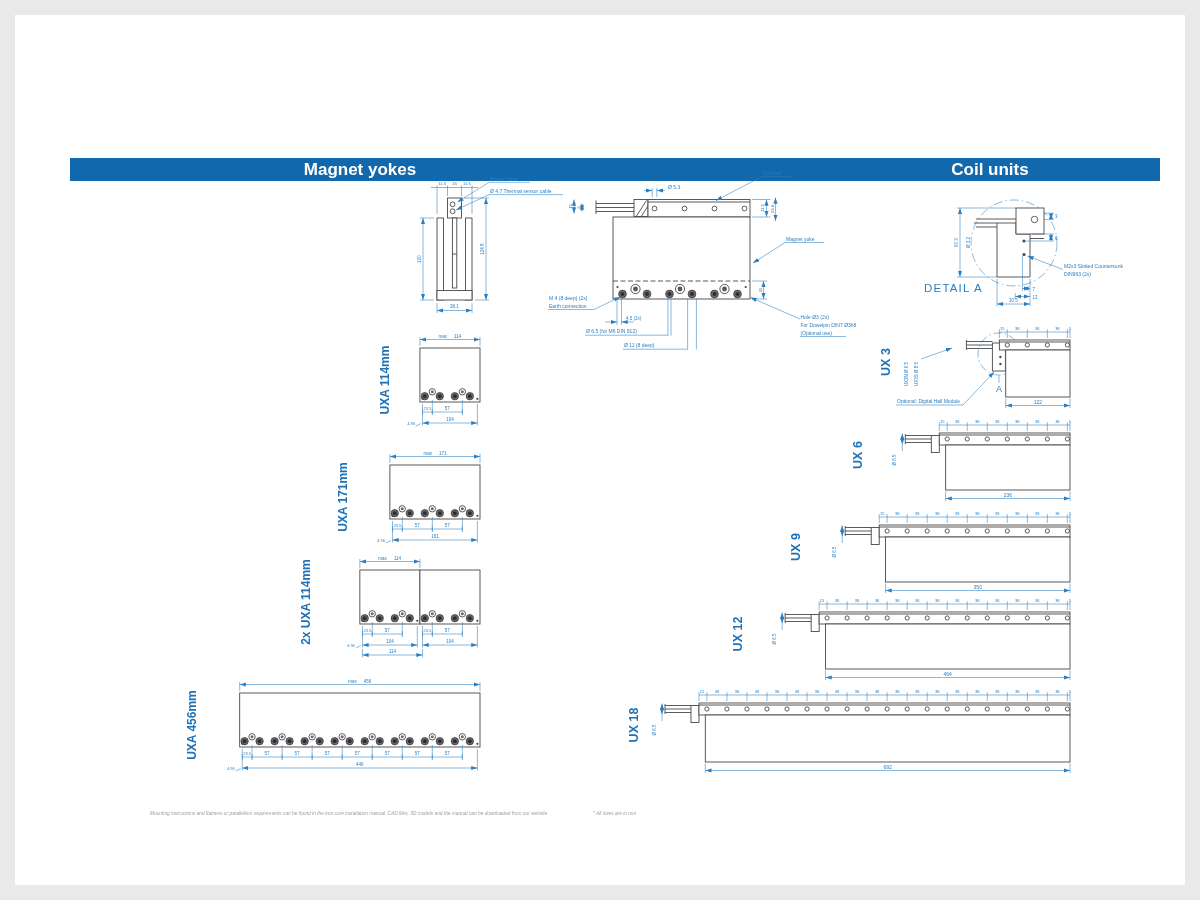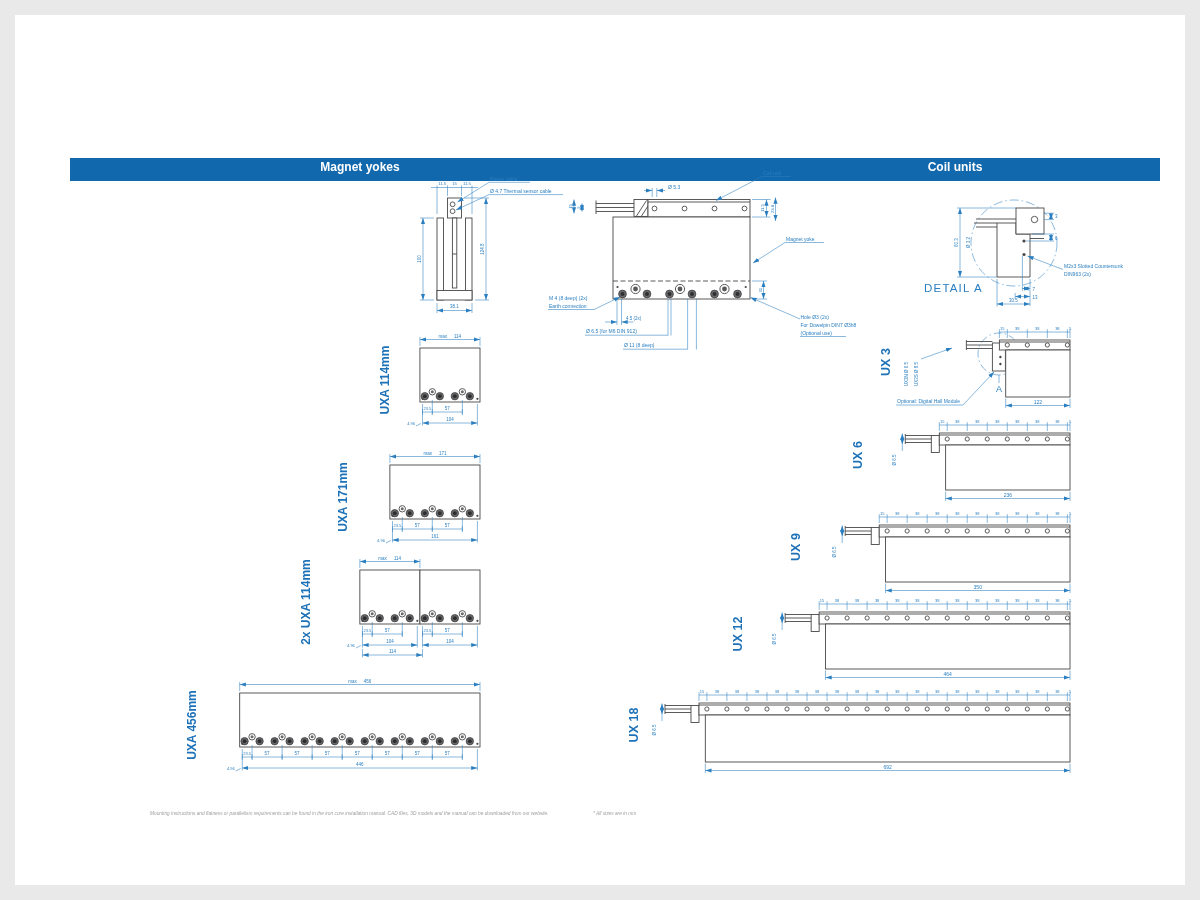--- a/index.html
+++ b/index.html
@@ -1,38 +1,38 @@
 <!DOCTYPE html>
 <html><head>
 <meta charset="utf-8">
 <style>
   html,body{margin:0;padding:0;}
   body{width:1200px;height:900px;background:#e9e9e9;position:relative;overflow:hidden;
        font-family:"Liberation Sans",sans-serif;}
   .canvas{position:absolute;left:15px;top:15px;width:1170px;height:870px;background:#ffffff;}
   .header-bar{position:absolute;left:55px;top:143px;width:1090px;height:23px;background:#1168ac;}
-  .header-title{position:absolute;top:2px;color:#ffffff;font-weight:bold;font-size:12px;
+  .header-title{position:absolute;top:2px;color:#ffffff;font-weight:bold;font-size:17px;
        transform:translateX(-50%);white-space:nowrap;}
   #drawing{position:absolute;left:0;top:0;}
   .footnote{position:absolute;font-size:5px;color:#a0a0a0;font-style:italic;white-space:nowrap;}
   
   .k{stroke:#48484a;stroke-width:0.9;fill:none;}
   .kf{stroke:#48484a;stroke-width:0.9;fill:#ffffff;}
   .d{stroke:#2b7fc0;stroke-width:0.55;fill:none;}
   svg text{font-family:"Liberation Sans",sans-serif;}
   .bl{fill:#2b7fc0;}
   .t4{font-size:4.2px;} .t45{font-size:4.5px;} .t5{font-size:5px;}
 </style>
 </head>
 <body>
 
 <div class="canvas">
   <div class="header-bar">
     <span class="header-title" style="left:290px;">Magnet yokes</span>
-    <span class="header-title" style="left:885px;">Coil units</span>
+    <span class="header-title" style="left:920px;">Coil units</span>
   </div>
 </div>
 
 <svg id="drawing" width="1200" height="900" viewBox="0 0 1200 900">
   <defs>
     <marker id="ar" markerWidth="7" markerHeight="6" refX="6.2" refY="3" orient="auto-start-reverse" markerUnits="userSpaceOnUse">
       <path d="M0,0.9 L6.2,3 L0,5.1 Z" fill="#2b7fc0"></path>
     </marker>
   </defs>
 

